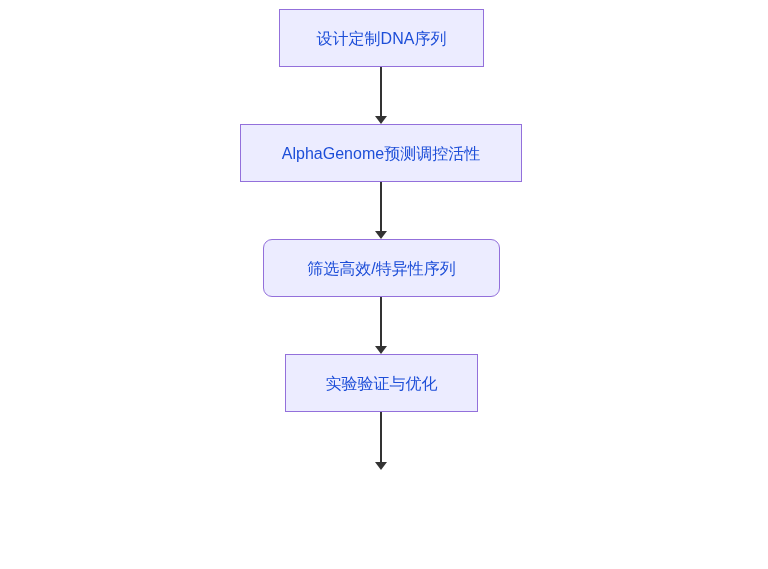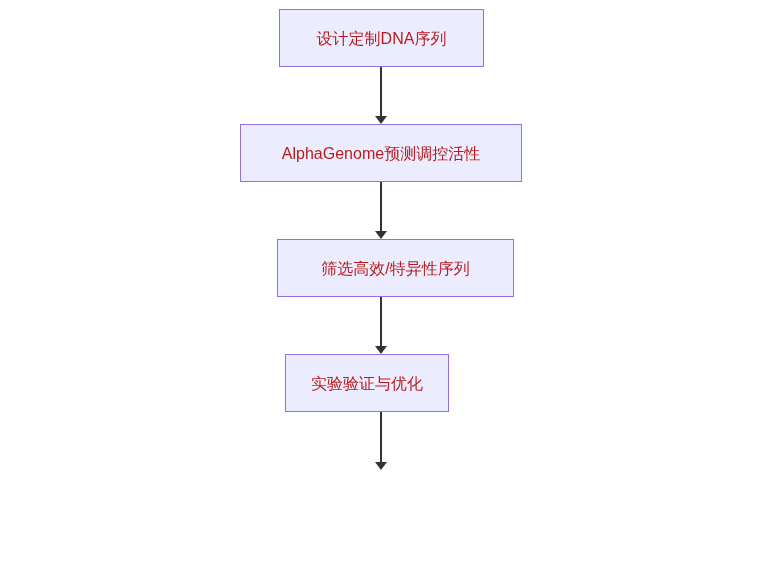--- a/index.html
+++ b/index.html
@@ -12,33 +12,33 @@
   .canvas {
     position: relative;
     width: 768px; height: 569px;
     background: #ffffff;
   }
   .node {
     position: absolute;
     box-sizing: border-box;
     background: #ECECFF;
     border: 1px solid #9370DB;
-    color: #b91c1c;
+    color: #1d4ed8;
     font-size: 16px;
     display: flex;
     align-items: center;
     justify-content: center;
     text-align: center;
     line-height: 27px;
     white-space: pre-line;
   }
   #node1 { left: 279px; top: 9px;   width: 205px; height: 58px; }
   #node2 { left: 240px; top: 124px; width: 282px; height: 58px; }
-  #node3 { left: 277px; top: 239px; width: 237px; height: 58px; }
-  #node4 { left: 285px; top: 354px; width: 164px; height: 58px; }
+  #node3 { left: 263px; top: 239px; width: 237px; height: 58px; border-radius: 9px; }
+  #node4 { left: 285px; top: 354px; width: 193px; height: 58px; }
   #node5 { left: 236px; top: 470px; width: 289px; height: 84px; }
   .arrow {
     position: absolute;
     left: 374px;
     width: 14px;
     display: flex;
     flex-direction: column;
     align-items: center;
   }
   #arrow1 { top: 67px;  height: 57px; }

